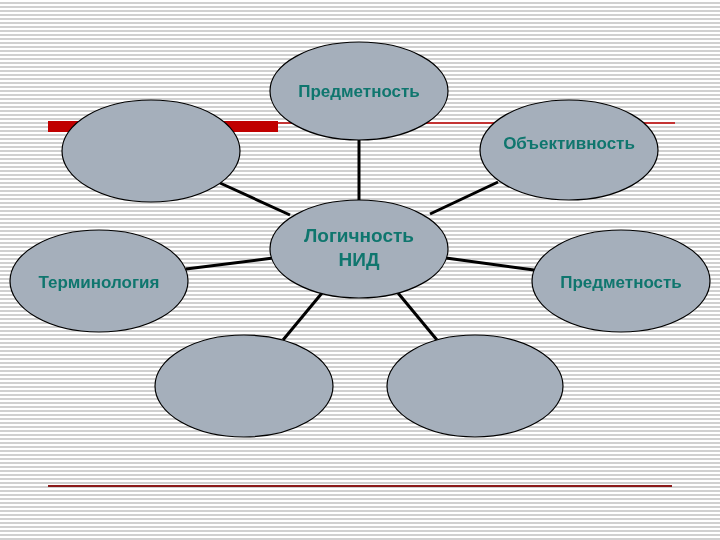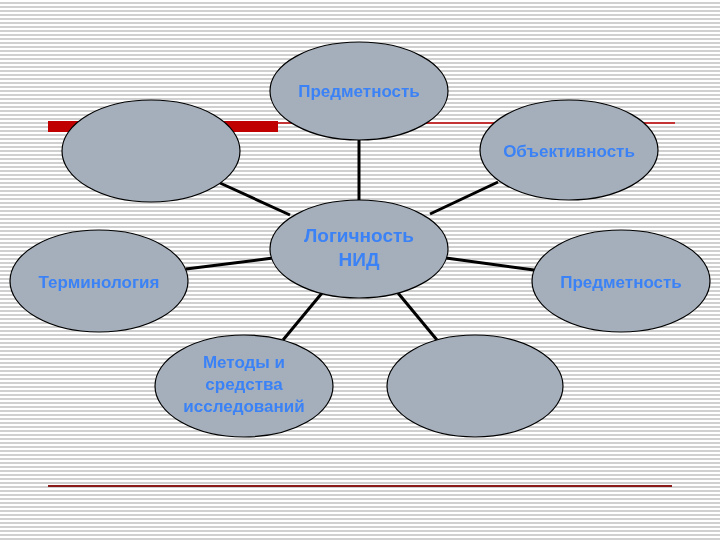--- a/index.html
+++ b/index.html
@@ -6,21 +6,21 @@
     body {
       width: 720px; height: 540px; position: relative; overflow: hidden;
       background-color: #ffffff;
       background-image: repeating-linear-gradient(to bottom, #ffffff 0px, #ffffff 2px, #d0d0d0 2px, #d0d0d0 4px);
       font-family: "Liberation Sans", "DejaVu Sans", sans-serif;
     }
     .diagram { position: absolute; left: 0; top: 0; width: 720px; height: 540px; }
     .node-label {
       position: absolute; display: flex; align-items: center; justify-content: center;
       text-align: center; font-weight: bold; font-size: 17px; line-height: 22px;
-      color: #3b82f6; white-space: pre-line; pointer-events: none;
+      color: #0f766e; white-space: pre-line; pointer-events: none;
     }
   </style>
 </head>
 <body>
 
 <div class="diagram">
   <svg width="720" height="540" viewBox="0 0 720 540" style="position:absolute;left:0;top:0">
 
     <rect x="48" y="121" width="230" height="11" fill="#c00000"></rect>
     <line x1="278" y1="123" x2="675" y2="123" stroke="#c00000" stroke-width="1.5"></line>
@@ -42,21 +42,18 @@
       <ellipse cx="569" cy="150" rx="89" ry="50"></ellipse>
       <ellipse cx="359" cy="249" rx="89" ry="49"></ellipse>
       <ellipse cx="99" cy="281" rx="89" ry="51"></ellipse>
       <ellipse cx="621" cy="281" rx="89" ry="51"></ellipse>
       <ellipse cx="244" cy="386" rx="89" ry="51"></ellipse>
       <ellipse cx="475" cy="386" rx="88" ry="51"></ellipse>
     </g>
   </svg>
 
   <div class="node-label" style="left:270px;top:72px;width:178px;height:40px;">Предметность</div>
-  <div class="node-label" style="left:480px;top:132px;width:178px;height:40px;">Объективность</div>
+  <div class="node-label" style="left:480px;top:124px;width:178px;height:40px;">Объективность</div>
   <div class="node-label" style="left:270px;top:224px;width:178px;height:48px;font-size:19px;line-height:24px;">Логичность
 НИД</div>
   <div class="node-label" style="left:10px;top:263px;width:178px;height:40px;text-align:right;">Терминология</div>
   <div class="node-label" style="left:532px;top:263px;width:178px;height:40px;">Предметность</div>
-  <div class="node-label" style="left:155px;top:350px;width:178px;height:70px;">Методы и
-средства
-исследований</div>
 </div>
 
 </body></html>

